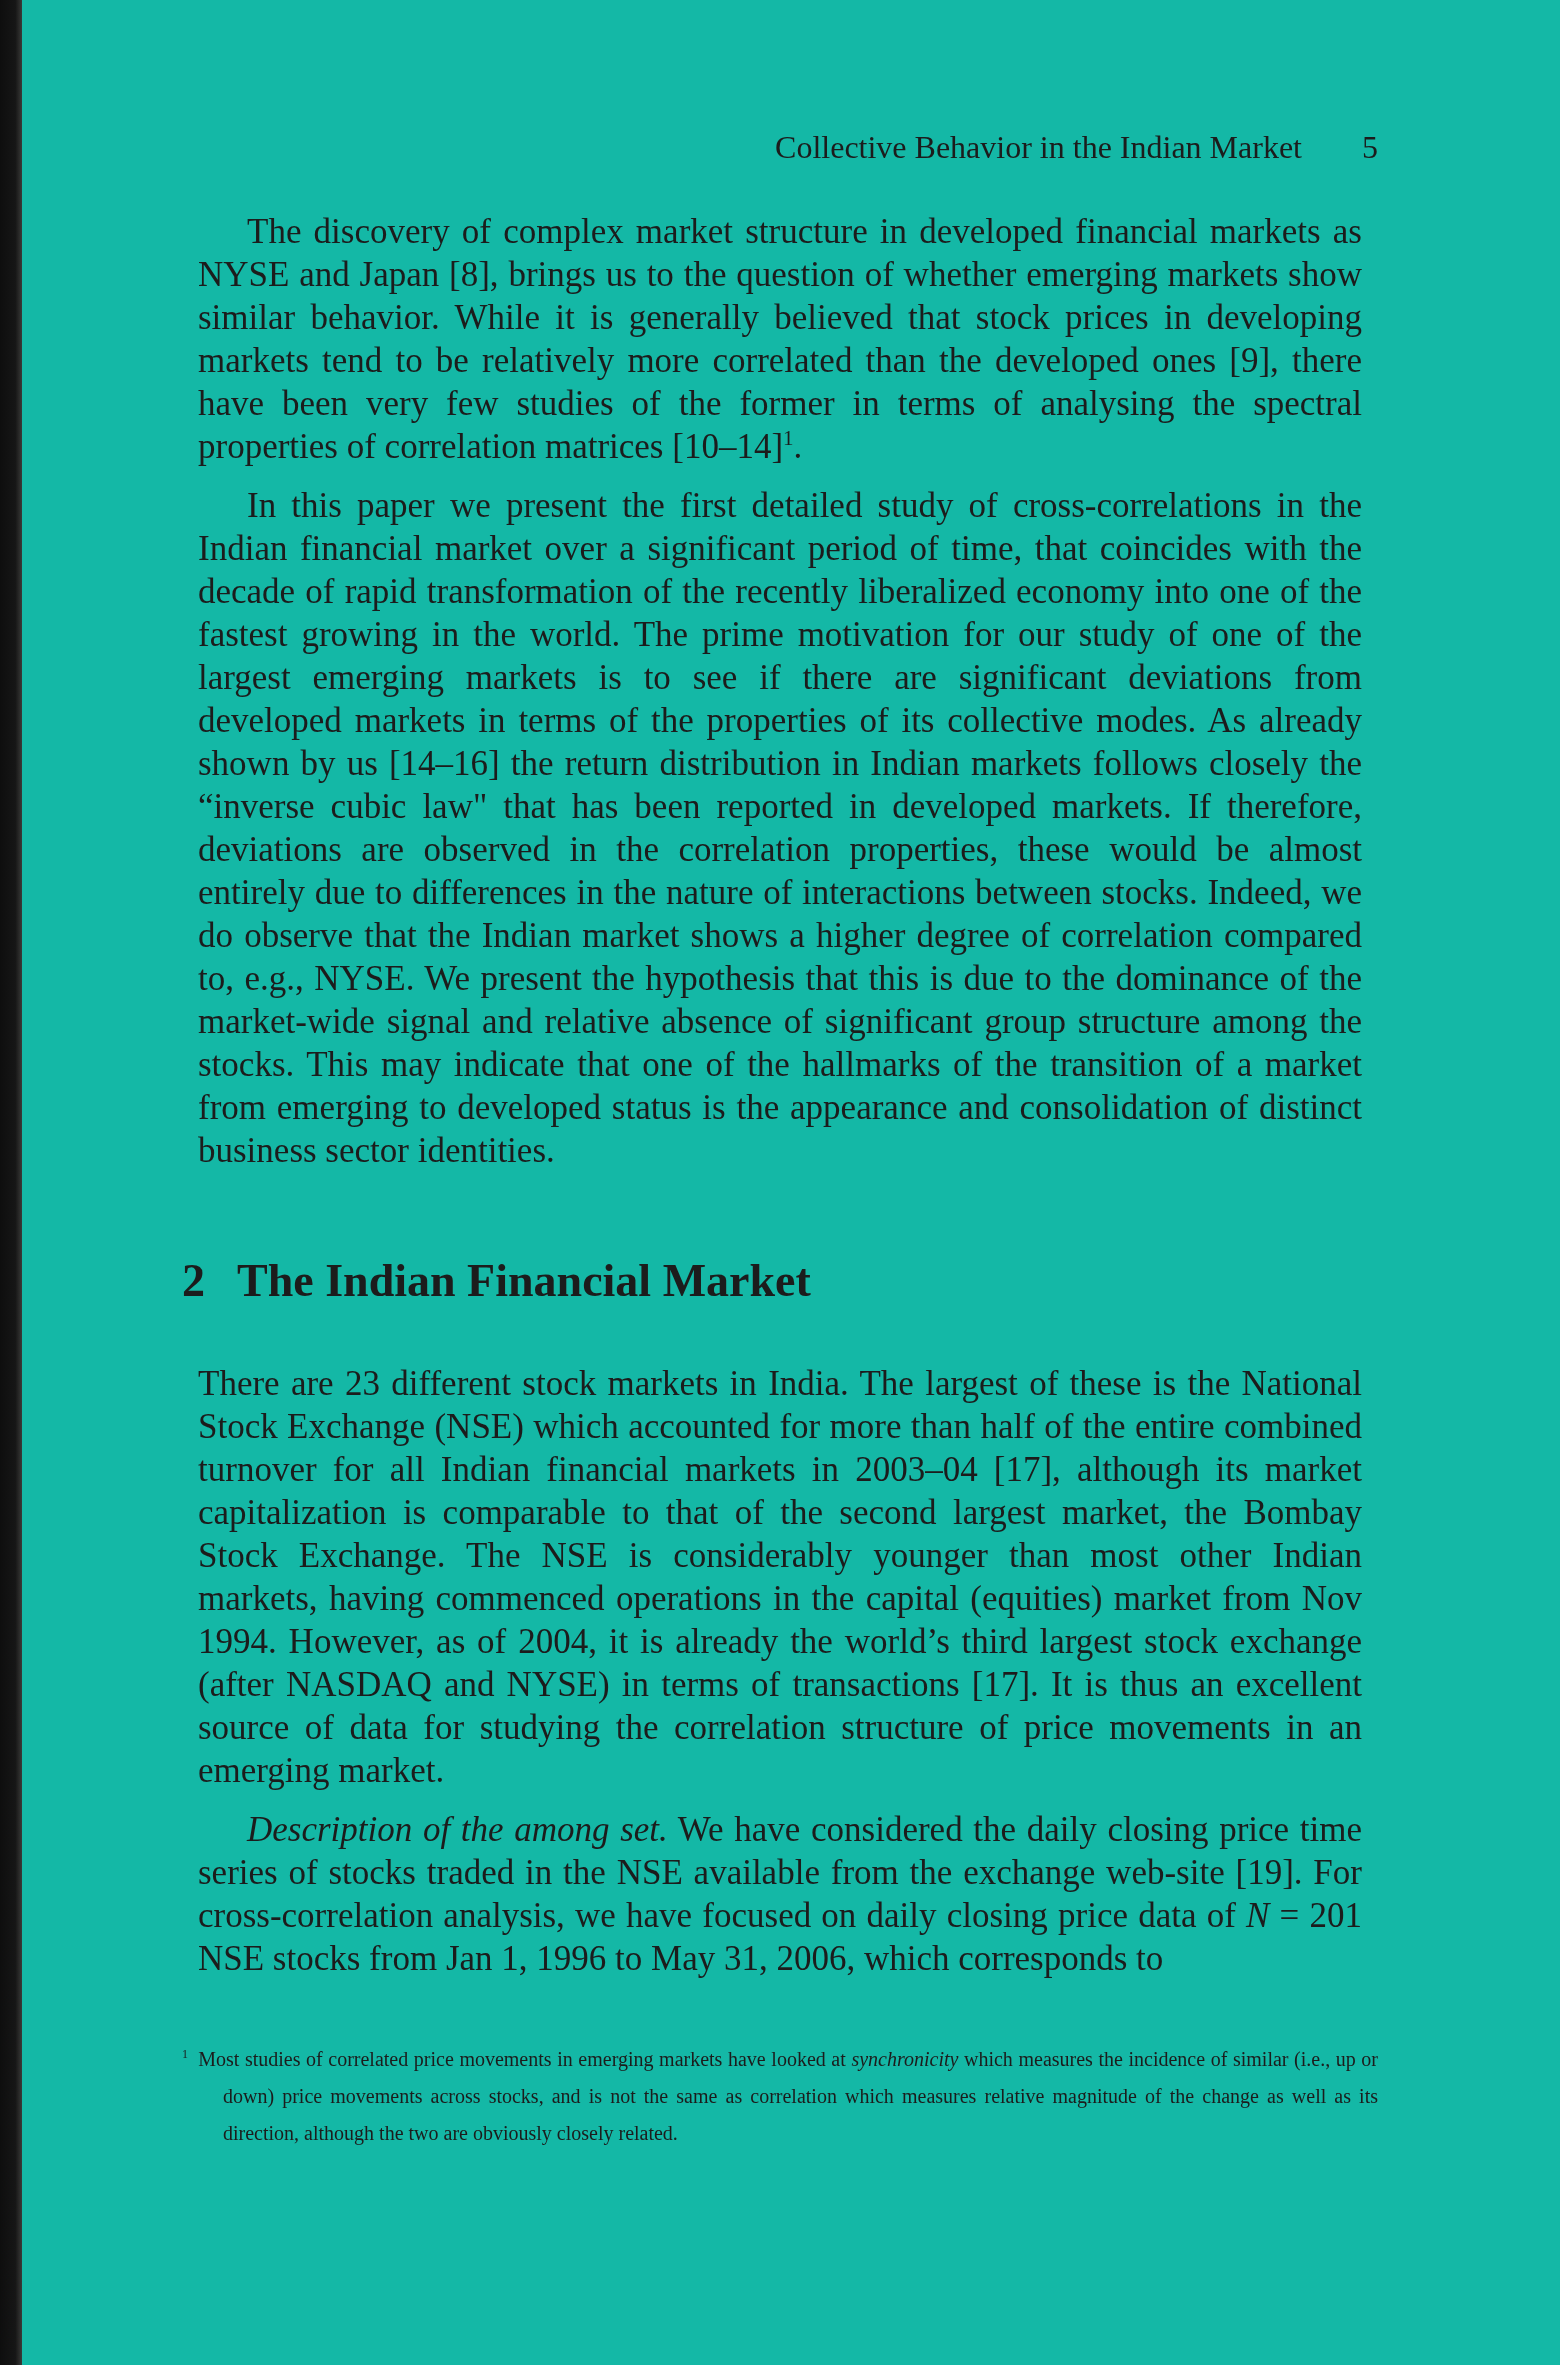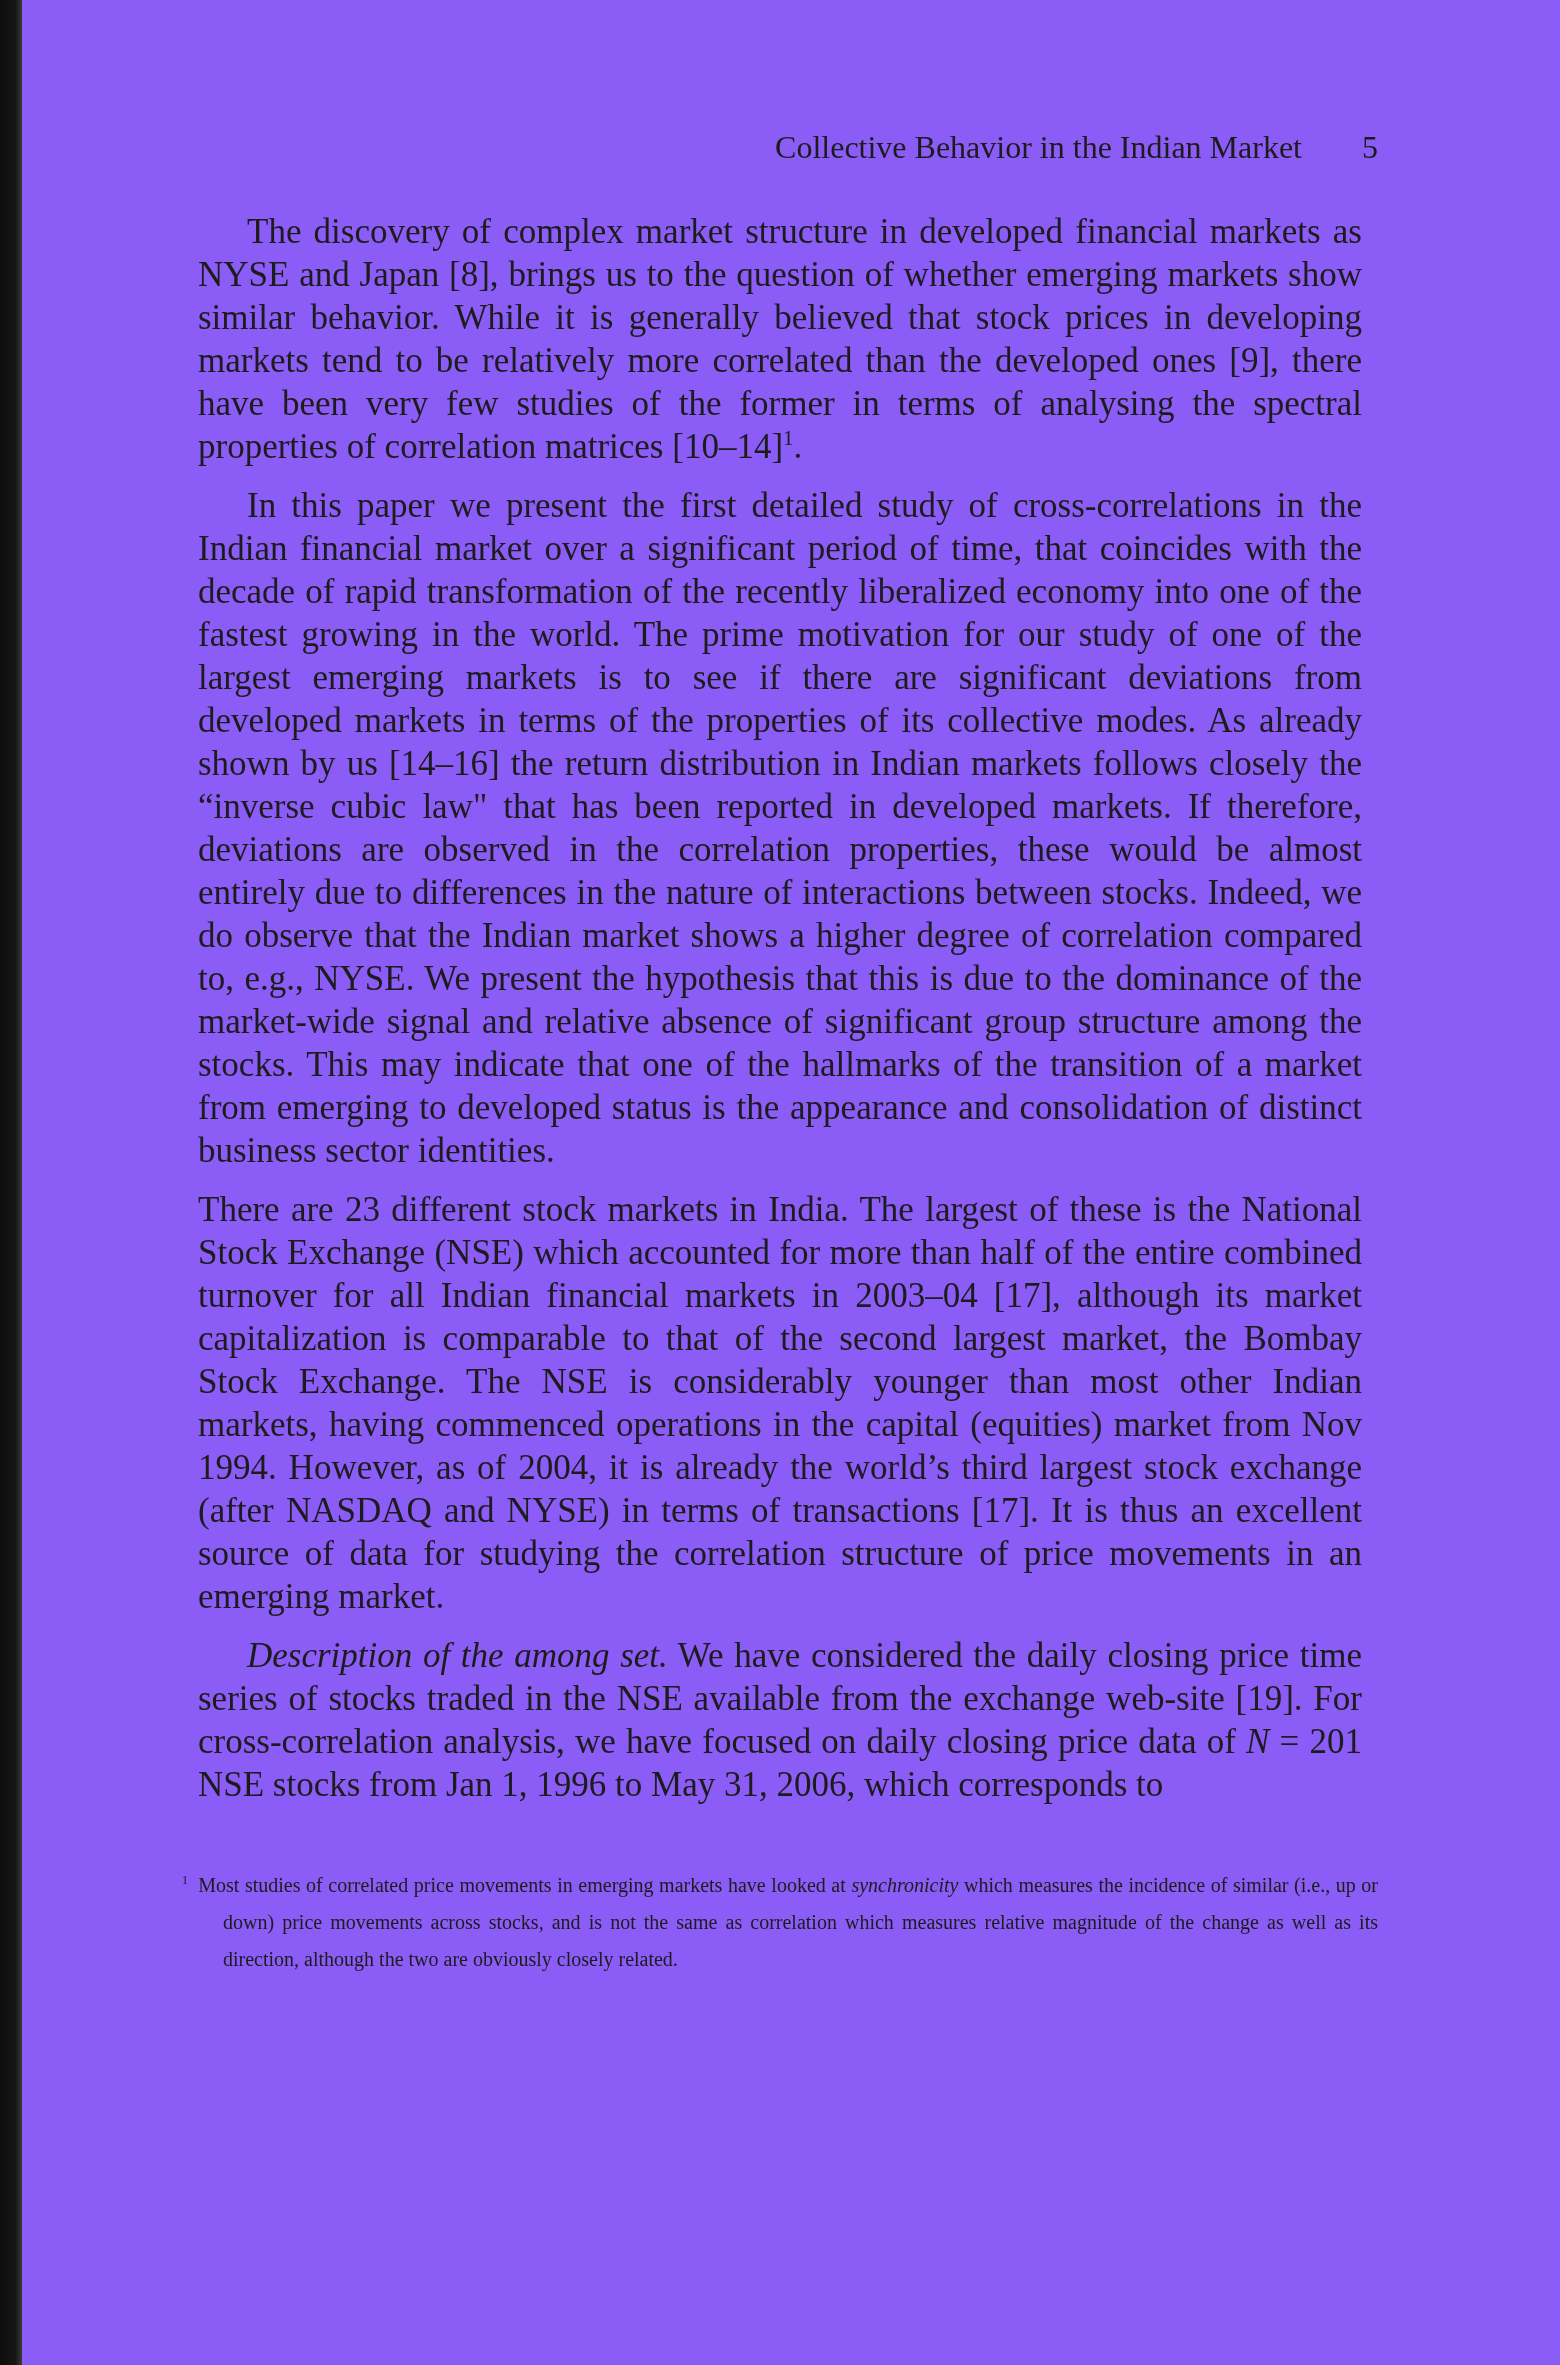--- a/index.html
+++ b/index.html
@@ -4,21 +4,21 @@
 <style>
   html, body {
     margin: 0;
     padding: 0;
     background: #9a9a98;
   }
   .page {
     position: relative;
     width: 1560px;
     height: 2366px;
-    background: #8b5cf6;
+    background: #14b8a6;
     overflow: hidden;
     font-family: "Liberation Serif", "DejaVu Serif", serif;
     color: #1c1c1c;
   }
   .scan-edge {
     position: absolute;
     left: 0;
     top: 0;
     width: 22px;
     height: 100%;
@@ -92,20 +92,21 @@
   <div class="content">
 
     <div class="running-header">
       <span>Collective Behavior in the Indian Market</span>
       <span>5</span>
     </div>
 
     <div class="body-text">
         <p class="para indent"><span>The discovery of complex market structure in developed financial markets as NYSE and Japan [8], brings us to the question of whether emerging markets show similar behavior. While it is generally believed that stock prices in developing markets tend to be relatively more correlated than the developed ones [9], there have been very few studies of the former in terms of analysing the spectral properties of correlation matrices [10–14]</span><sup>1</sup><span>.</span></p>
         <p class="para indent"><span>In this paper we present the first detailed study of cross-correlations in the Indian financial market over a significant period of time, that coincides with the decade of rapid transformation of the recently liberalized economy into one of the fastest growing in the world. The prime motivation for our study of one of the largest emerging markets is to see if there are significant deviations from developed markets in terms of the properties of its collective modes. As already shown by us [14–16] the return distribution in Indian markets follows closely the “inverse cubic law" that has been reported in developed markets. If therefore, deviations are observed in the correlation properties, these would be almost entirely due to differences in the nature of interactions between stocks. Indeed, we do observe that the Indian market shows a higher degree of correlation compared to, e.g., NYSE. We present the hypothesis that this is due to the dominance of the market-wide signal and relative absence of significant group structure among the stocks. This may indicate that one of the hallmarks of the transition of a market from emerging to developed status is the appearance and consolidation of distinct business sector identities.</span></p>
+        <h2 class="section-heading"><span class="sec-num">2</span><span>The Indian Financial Market</span></h2>
         <p class="para"><span>There are 23 different stock markets in India. The largest of these is the National Stock Exchange (NSE) which accounted for more than half of the entire combined turnover for all Indian financial markets in 2003–04 [17], although its market capitalization is comparable to that of the second largest market, the Bombay Stock Exchange. The NSE is considerably younger than most other Indian markets, having commenced operations in the capital (equities) market from Nov 1994. However, as of 2004, it is already the world’s third largest stock exchange (after NASDAQ and NYSE) in terms of transactions [17]. It is thus an excellent source of data for studying the correlation structure of price movements in an emerging market.</span></p>
         <p class="para indent"><em>Description of the among set.</em><span> We have considered the daily closing price time series of stocks traded in the NSE available from the exchange web-site [19]. For cross-correlation analysis, we have focused on daily closing price data of </span><em>N</em><span> = 201 NSE stocks from Jan 1, 1996 to May 31, 2006, which corresponds to</span></p>
       </div>
 
     <div class="footnote">
       <p class="footnote-para"><sup class="fn-marker">1</sup><span><span>Most studies of correlated price movements in emerging markets have looked at </span><em>synchronicity</em><span> which measures the incidence of similar (i.e., up or down) price movements across stocks, and is not the same as correlation which measures relative magnitude of the change as well as its direction, although the two are obviously closely related.</span></span></p>
     </div>
 
   </div>
 </div>

